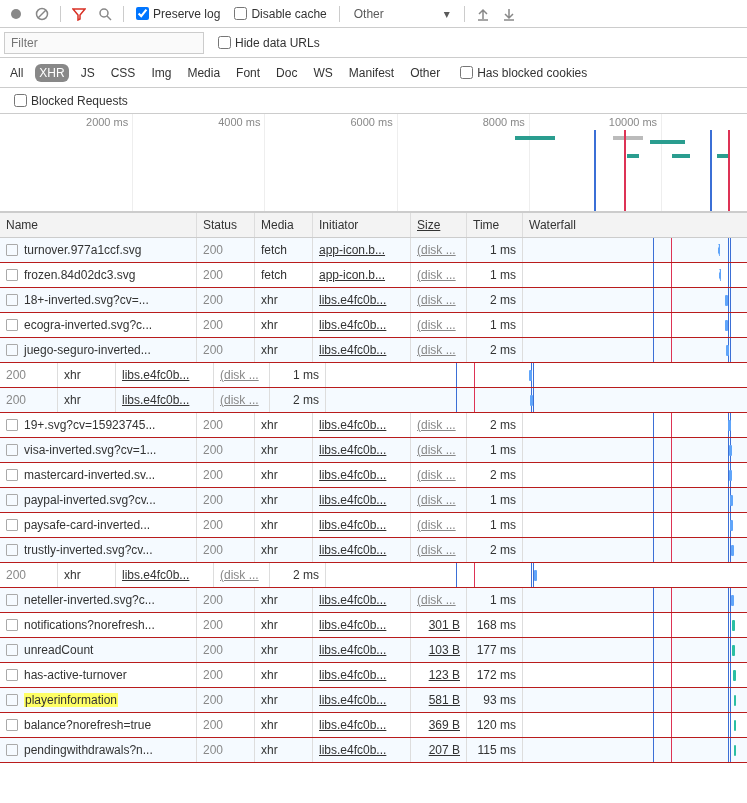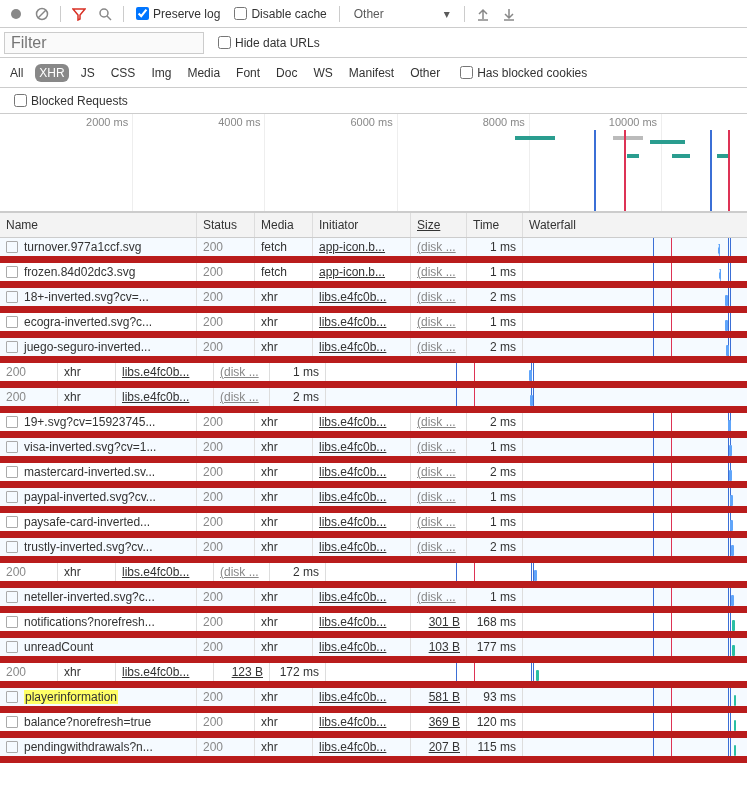--- a/index.html
+++ b/index.html
@@ -62,21 +62,21 @@
       height: 30px;
       border-bottom: 1px solid #ccc;
       padding: 2px 4px;
       gap: 8px;
     }
     .filter-input {
       width: 200px;
       height: 22px;
       border: 1px solid #ccc;
       padding: 0 6px;
-      font-size: 16px;
+      font-size: 12px;
       color: #888;
       background:#fafafa;
     }
     
     .typerow {
       display: flex;
       align-items: center;
       height: 30px;
       padding: 0 6px;
       gap: 8px;
@@ -156,21 +156,21 @@
     
     .datagrid {
       display: flex;
       flex-direction: column;
       height: calc(803px - 28px - 30px - 30px - 26px - 98px);
     }
     .dg-header, .dg-row {
       display: flex;
       align-items: center;
       height: 25px;
-      border-bottom: 7px solid #b91c1c;
+      border-bottom: 1px solid #b91c1c;
     }
     .dg-header {
       height: 26px;
       background: #f3f3f3;
       border-bottom: 1px solid #ccc;
       border-top: 1px solid #ccc;
       font-size: 12px;
       color: #333;
     }
     .dg-header .col, .dg-row .col {
@@ -669,20 +669,24 @@
         <div class="col time">177 ms</div>
         <div class="col waterfall">
           <div class="wf-mark blue" style="left: 130px;"></div>
           <div class="wf-mark red" style="left: 148px;"></div>
           <div class="wf-mark blue" style="left: 205px;"></div>
           <div class="wf-mark blue" style="left: 207px;"></div>
           <div class="wf-bar teal" style="left: 209px; width: 3px; height: 11px;"></div>
         </div>
       </div>
       <div class="dg-row">
+        <div class="col name">
+          <span class="row-chk"></span>
+          <span>has-active-turnover</span>
+        </div>
         <div class="col status">200</div>
         <div class="col type">xhr</div>
         <div class="col initiator">
           <span>libs.e4fc0b...</span>
         </div>
         <div class="col size">123 B</div>
         <div class="col time">172 ms</div>
         <div class="col waterfall">
           <div class="wf-mark blue" style="left: 130px;"></div>
           <div class="wf-mark red" style="left: 148px;"></div>

